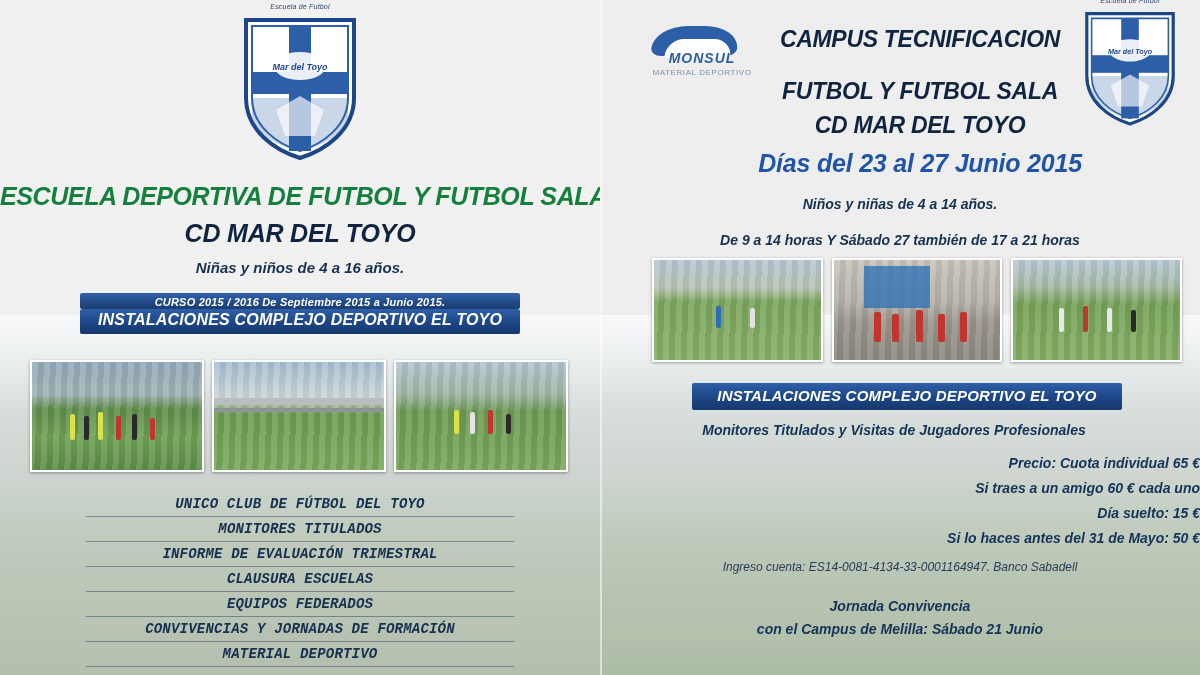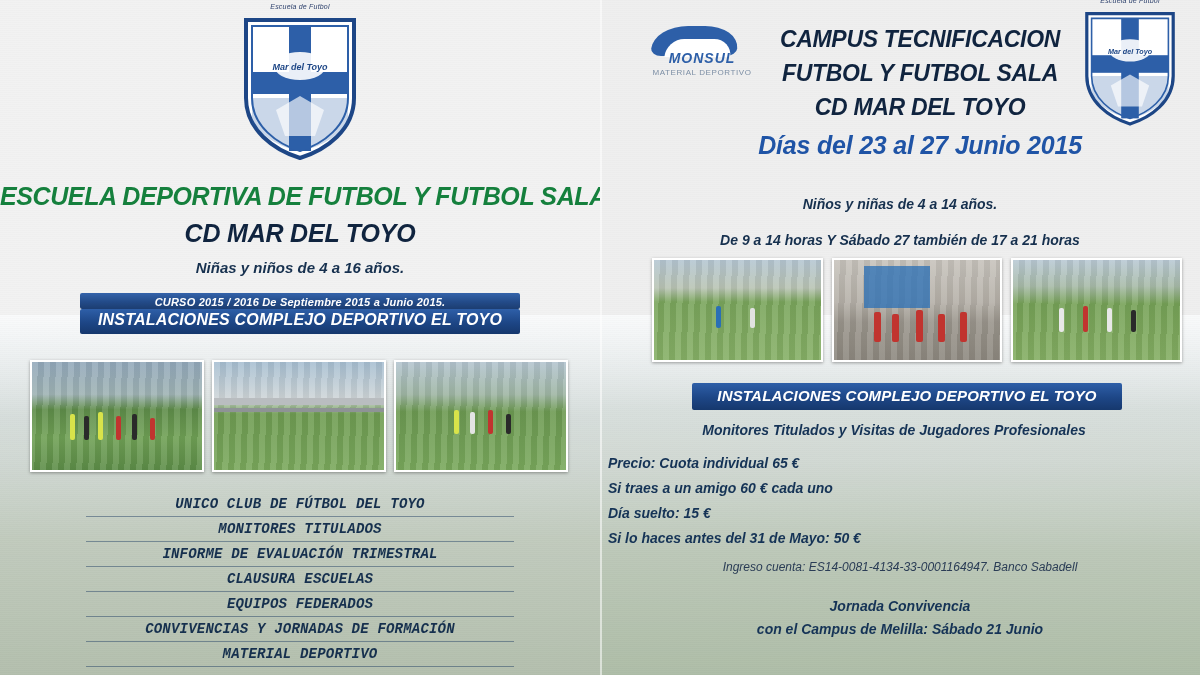--- a/index.html
+++ b/index.html
@@ -261,21 +261,21 @@
     z-index: 5;
   }
   .r-t1, .r-t2, .r-t3 {
     font-size: 23px;
     font-weight: bold;
     font-style: italic;
     color: #10243f;
     letter-spacing: -0.3px;
     white-space: nowrap;
   }
-  .r-t2 { margin-top: 7px; }
+  .r-t2 { margin-top: 25px; }
   .r-t3 { margin-top: 7px; }
   .r-dates {
     margin-top: 10px;
     font-size: 25px;
     font-weight: bold;
     font-style: italic;
     color: #1f54a6;
     letter-spacing: -0.2px;
     white-space: nowrap;
   }
@@ -334,21 +334,21 @@
     font-weight: bold;
     font-style: italic;
     color: #153356;
     z-index: 5;
   }
 
   .r-prices {
     position: absolute;
     top: 455px;
     left: 8px; right: 0;
-    text-align: left;
+    text-align: right;
     z-index: 5;
   }
   .r-prices .p {
     font-size: 14px;
     font-weight: bold;
     font-style: italic;
     color: #153356;
     margin-bottom: 9px;
     white-space: nowrap;
   }

